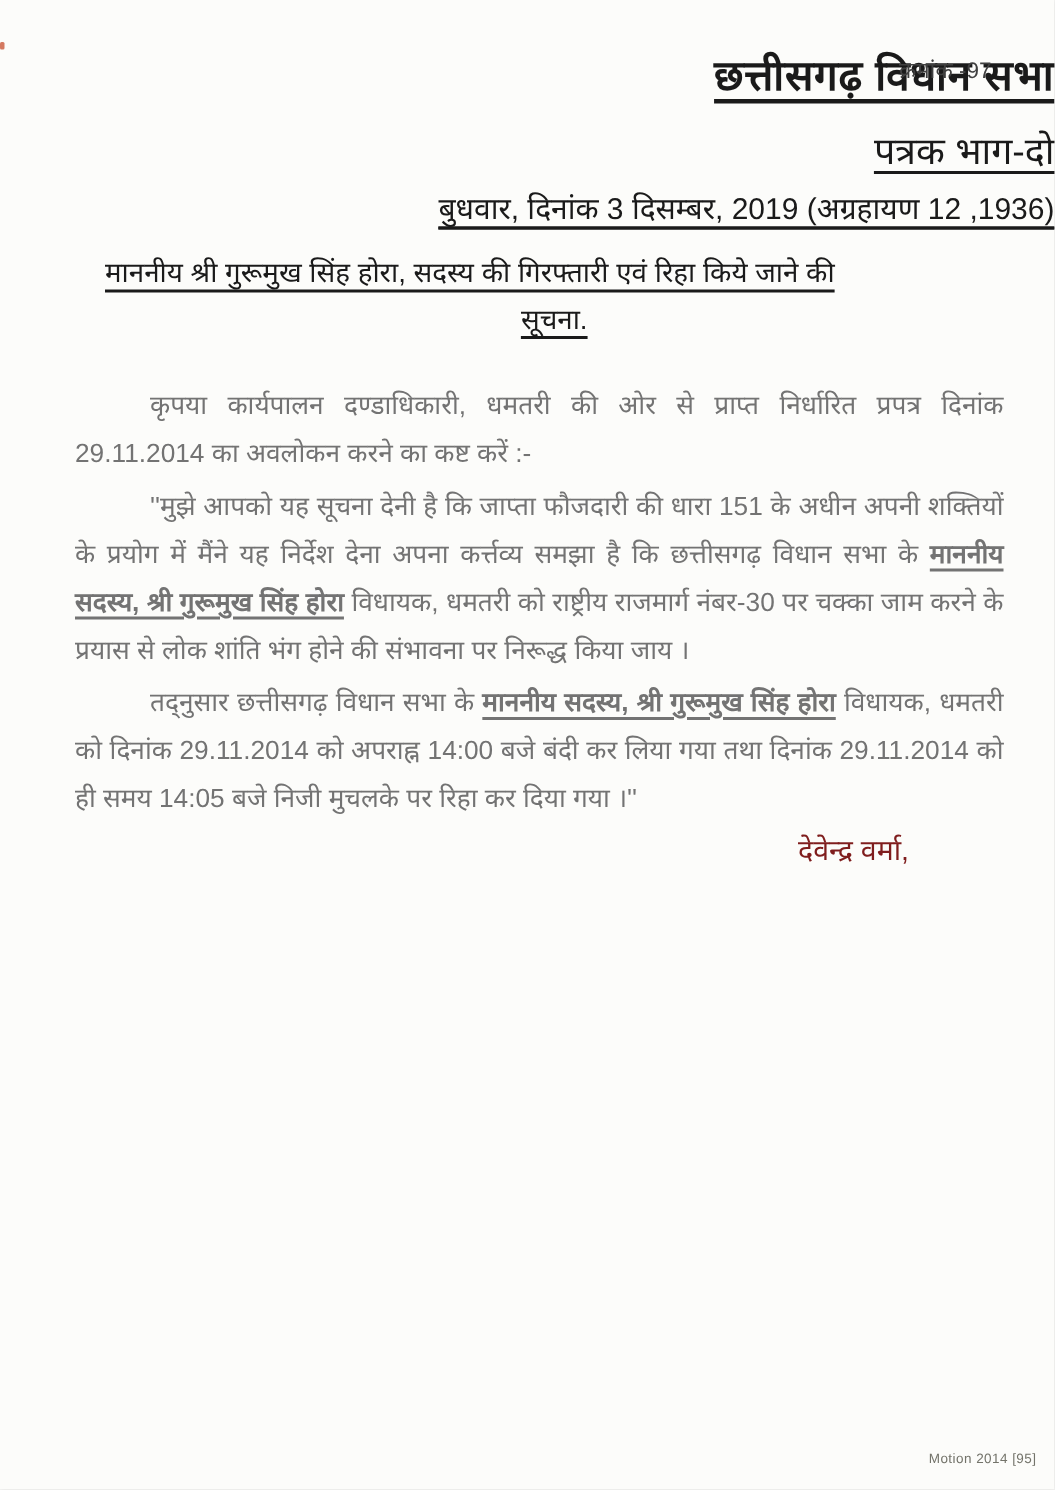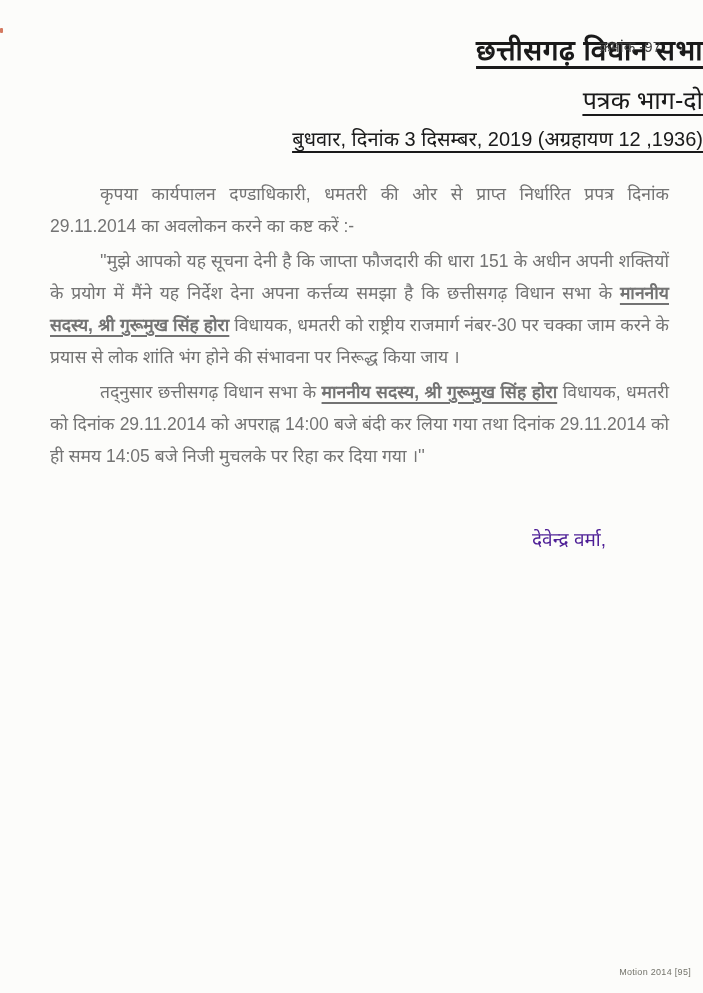--- a/index.html
+++ b/index.html
@@ -78,22 +78,22 @@
   }
   .para{ margin:0 0 2px 0; text-indent:50px; }
   .para + .para{ margin-top:3px; }
   .para .name{
     font-weight:bold;
     text-decoration:underline;
     text-decoration-thickness:1.5px;
     text-underline-offset:4px;
   }
   .signature{
-    position:absolute;top:524px;left:508px;
-    font-size:19px;line-height:32px;color:#4c1d95;
+    position:absolute;top:552px;left:508px;
+    font-size:19px;line-height:32px;color:#7f1d1d;
   }
   .signature .sig-name{ padding-left:24px; }
   .footer-note{
     position:absolute;right:12px;bottom:16px;
     font-family:Liberation Sans, sans-serif;
     font-size:9px;color:#73736a;letter-spacing:.3px;
   }
 </style>
 </head>
 <body>
@@ -103,20 +103,24 @@
   <div class="speck"></div>
 
   <div class="serial">क्रमांक -97</div>
 
   <div class="header">
     <h1 class="doc-title">छत्तीसगढ़ विधान सभा</h1>
     <div class="subtitle"><span>पत्रक भाग-दो</span></div>
     <div class="dateline"><span>बुधवार, दिनांक 3 दिसम्बर, 2019 (अग्रहायण 12 ,1936)</span></div>
   </div>
 
+  <div class="subject">
+    <span class="sline">माननीय श्री गुरूमुख सिंह होरा, सदस्य की गिरफ्तारी एवं रिहा किये जाने की</span>
+    <span class="sline2"><span>सूचना.</span></span>
+  </div>
 
   <div class="bodytext">
     <p class="para"><span>कृपया कार्यपालन दण्डाधिकारी, धमतरी की ओर से प्राप्त निर्धारित प्रपत्र दिनांक 29.11.2014 का अवलोकन करने का कष्ट करें :-</span></p>
 
     <p class="para"><span>''मुझे आपको यह सूचना देनी है कि जाप्ता फौजदारी की धारा 151 के अधीन अपनी शक्तियों के प्रयोग में मैंने यह निर्देश देना अपना कर्त्तव्य समझा है कि छत्तीसगढ़ विधान सभा के </span><span class="name">माननीय सदस्य, श्री गुरूमुख सिंह होरा</span><span> विधायक, धमतरी को राष्ट्रीय राजमार्ग नंबर-30 पर चक्का जाम करने के प्रयास से लोक शांति भंग होने की संभावना पर निरूद्ध किया जाय ।</span></p>
 
     <p class="para"><span>तद्नुसार छत्तीसगढ़ विधान सभा के </span><span class="name">माननीय सदस्य, श्री गुरूमुख सिंह होरा</span><span> विधायक, धमतरी को दिनांक 29.11.2014 को अपराह्न 14:00 बजे बंदी कर लिया गया तथा दिनांक 29.11.2014 को ही समय 14:05 बजे निजी मुचलके पर रिहा कर दिया गया ।''</span></p>
   </div>
 
   <div class="signature">

